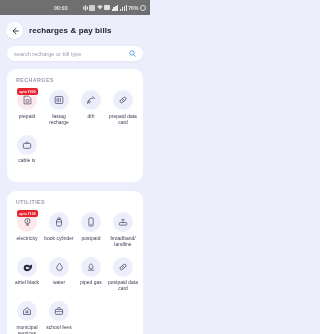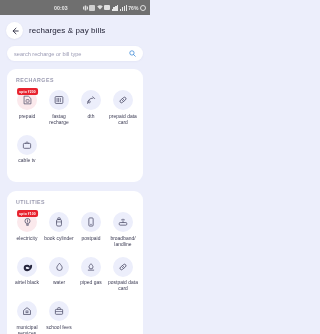--- a/index.html
+++ b/index.html
@@ -31,21 +31,21 @@
   
   .header {
     height: 31px; background: #eceefb;
     display: flex; align-items: center; padding: 0 6px; gap: 6px;
   }
   .backbtn {
     width: 17px; height: 17px; border-radius: 50%; background: #ffffff;
     display: flex; align-items: center; justify-content: center;
     flex: 0 0 auto; box-shadow: 0 .5px 1.5px rgba(60,60,110,.10);
   }
-  .page-title { font-size: 8px; font-weight: 400; color: #1b1b2f; letter-spacing: .1px; }
+  .page-title { font-size: 8px; font-weight: 700; color: #1b1b2f; letter-spacing: .1px; }
 
   
   .searchwrap { padding: 0 7px 8px; }
   .searchbar {
     height: 15px; background: #ffffff; border-radius: 8px;
     display: flex; align-items: center; padding: 0 7px;
     box-shadow: 0 .5px 2px rgba(80,80,140,.07);
   }
   .search-input {
     border: 0; outline: 0; background: transparent; flex: 1;

